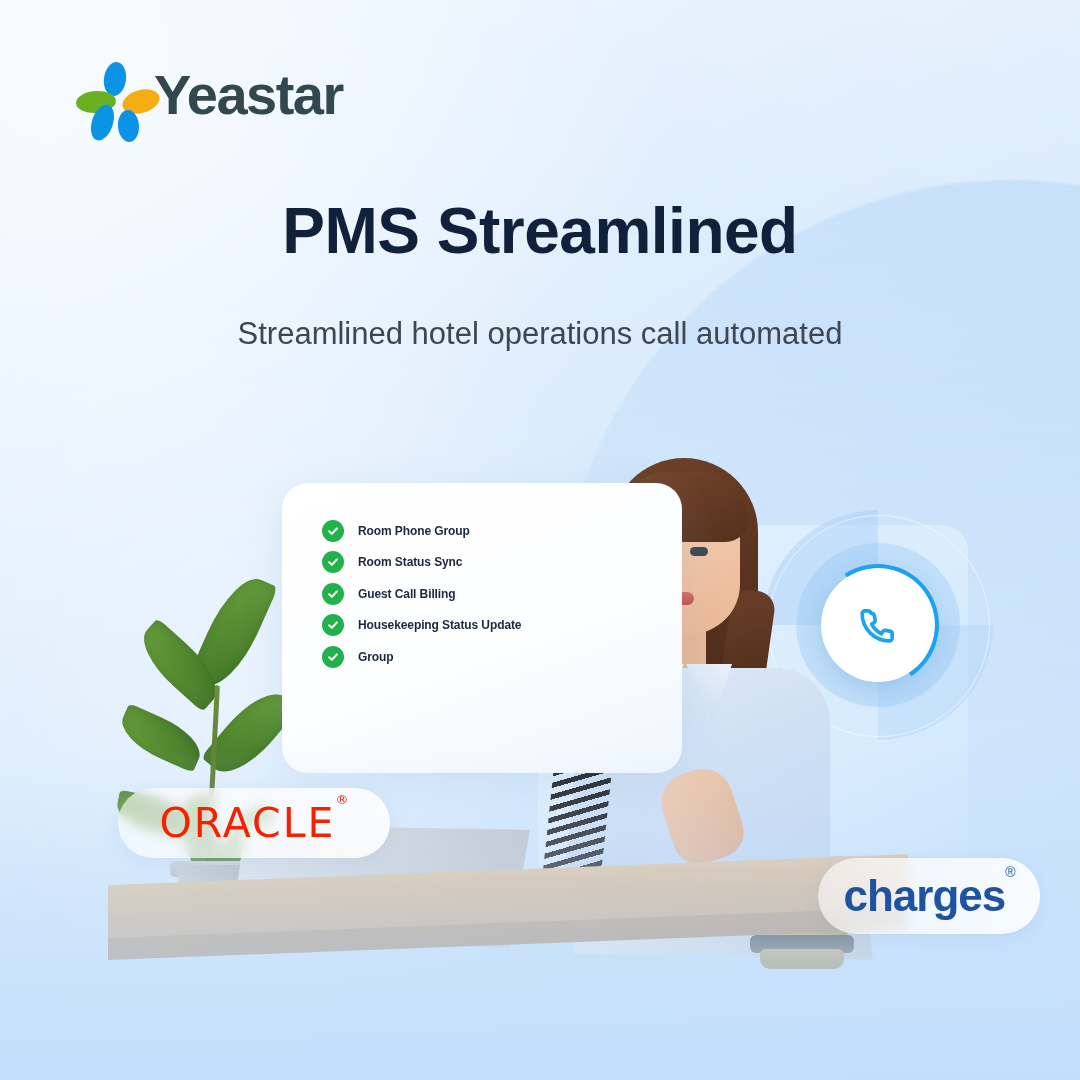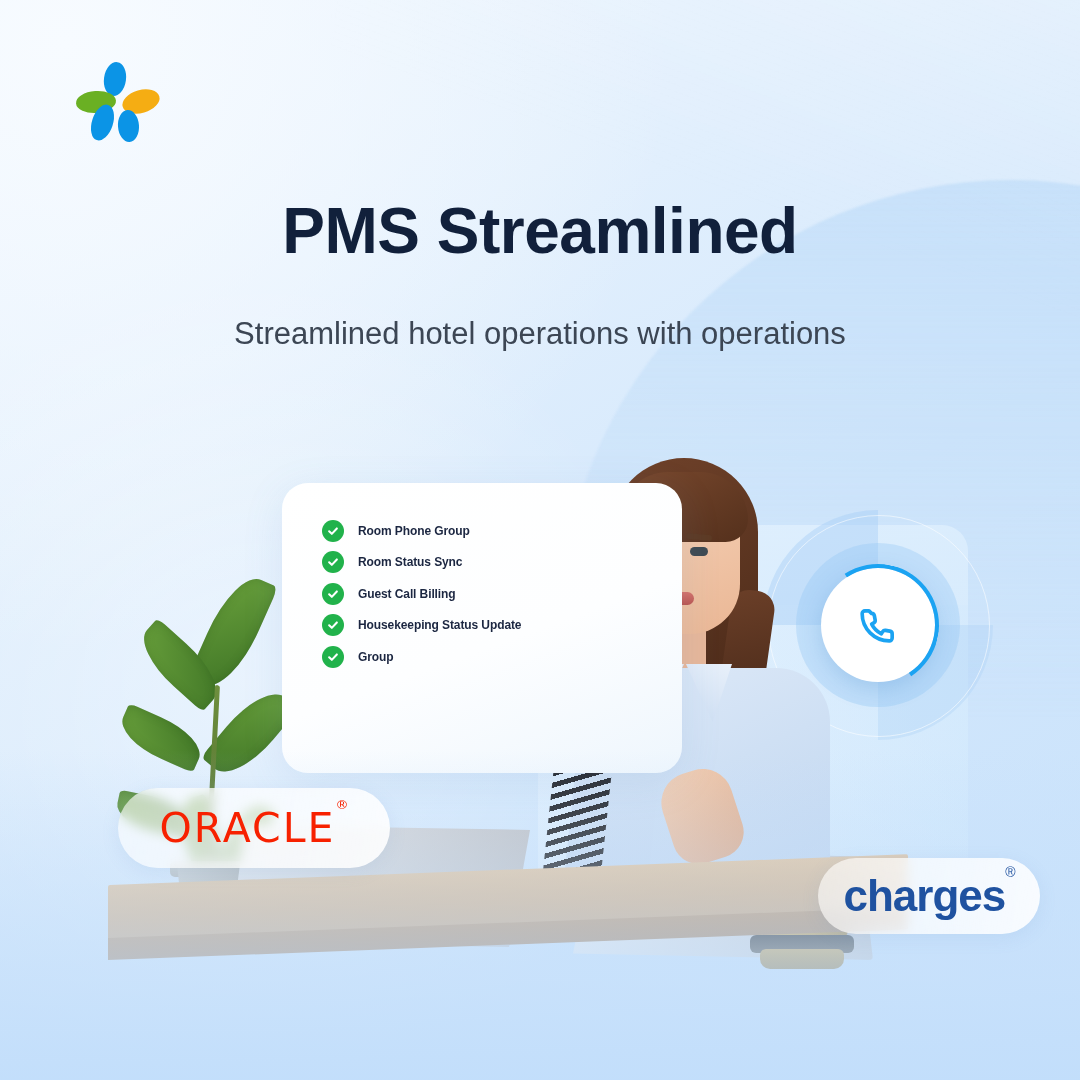--- a/index.html
+++ b/index.html
@@ -222,21 +222,21 @@
     border-radius:0 0 30px 0;transform:rotate(6deg);}
 
   
   .pill{
     position:absolute;border-radius:40px;
     background:linear-gradient(100deg,rgba(255,255,255,.58),rgba(255,255,255,.88));
     backdrop-filter:blur(6px);
     display:flex;align-items:center;justify-content:center;
     box-shadow:0 4px 18px rgba(110,150,195,.12);
   }
-  .pill-oracle{left:118px;top:788px;width:272px;height:80px;}
+  .pill-oracle{left:118px;top:788px;width:272px;height:70px;}
   .oracle-word{font-size:41px;font-weight:400;color:#f72100;letter-spacing:2px;
     font-family:"DejaVu Sans",sans-serif;position:relative;}
   .oracle-word sup{font-size:13px;top:-18px;position:relative;letter-spacing:0;}
   .pill-micros{left:818px;top:858px;width:222px;height:76px;}
   .micros-word{font-size:44px;font-weight:700;color:#1f52a0;letter-spacing:-1px;position:relative;}
   .micros-word sup{font-size:14px;top:-18px;position:relative;font-weight:400;}
 </style>
 </head>
 <body>
 
@@ -247,25 +247,26 @@
   <div class="bg-arc-soft"></div>
 
   <div class="logo">
     <div class="logo-mark">
       <span class="petal p-top"></span>
       <span class="petal p-right"></span>
       <span class="petal p-left"></span>
       <span class="petal p-bl"></span>
       <span class="petal p-bc"></span>
     </div>
+    <div class="logo-word">Yeastar</div>
   </div>
 
   <div class="title">PMS Streamlined</div>
   <div class="subtitle">
-    <span>Streamlined hotel operations with operations</span>
+    <span>Streamlined hotel operations call automated</span>
   </div>
 
   <div class="photo-stage">
 
     <div class="blue-panel"></div>
     <div class="blue-panel2"></div>
 
     <div class="ring-wrap">
       <div class="ring-q1"></div>
       <div class="ring-q2"></div>

